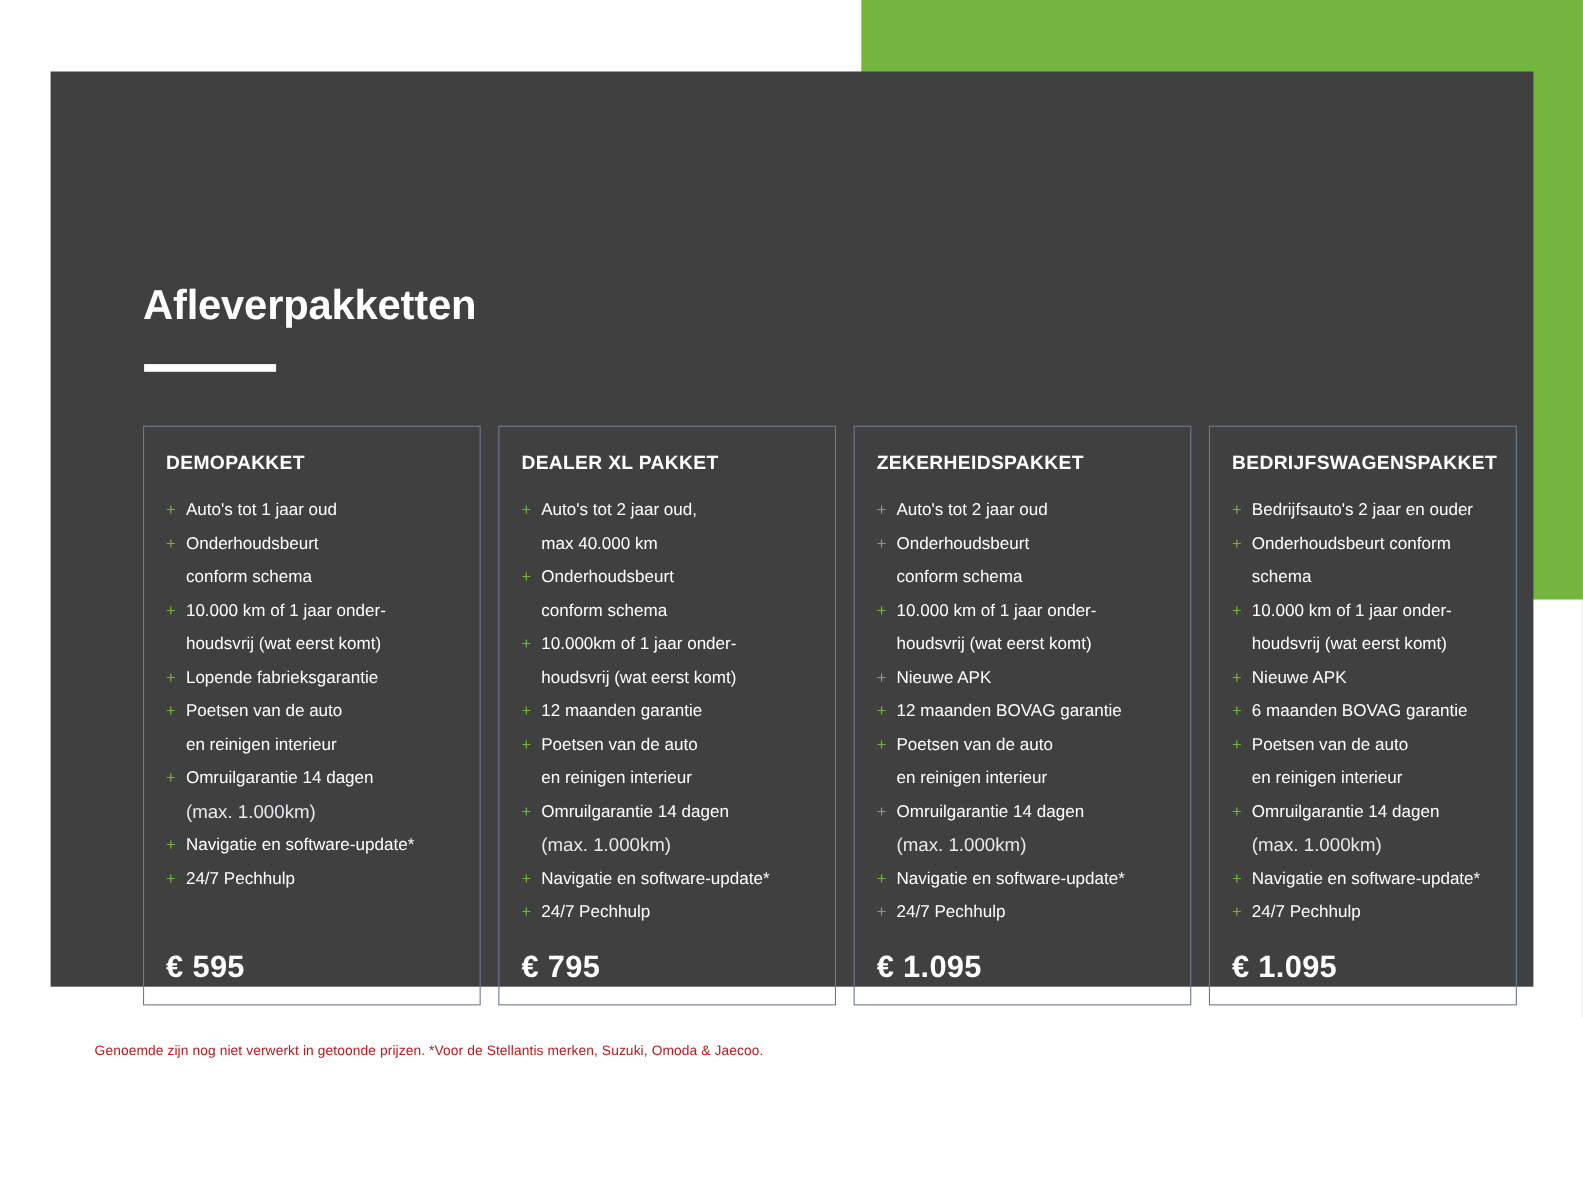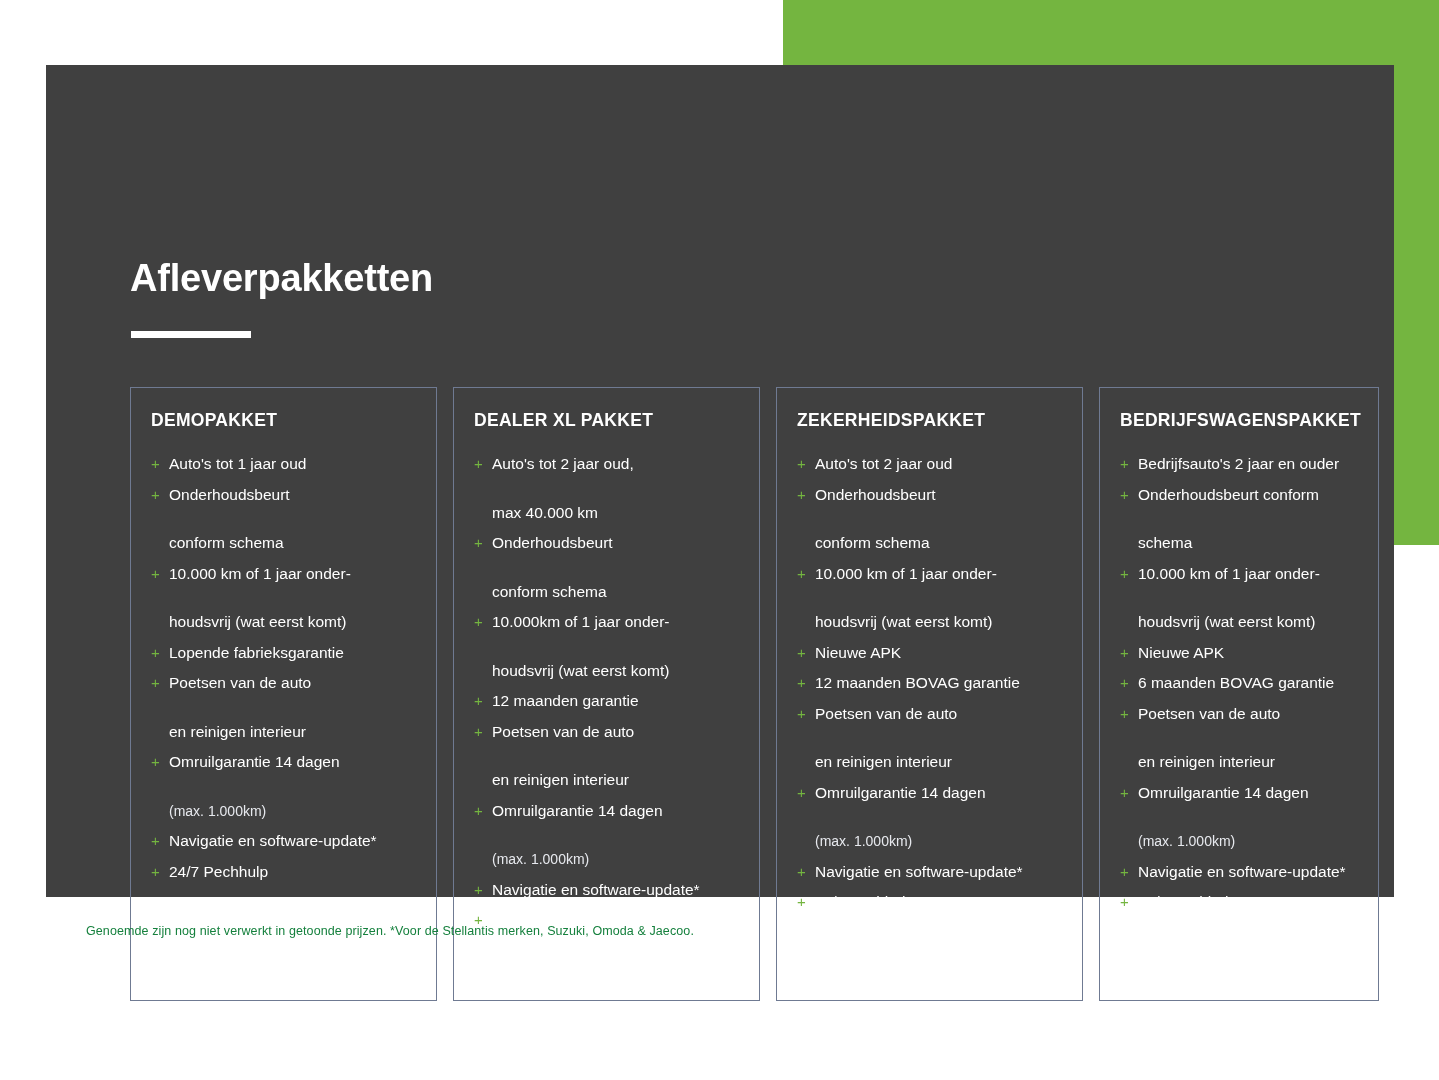--- a/index.html
+++ b/index.html
@@ -102,42 +102,41 @@
   .feature .plus {
     position: absolute;
     left: 0;
     top: 0;
     color: #74b540;
     font-size: 15px;
     line-height: 30.5px;
   }
   .feature .sub {
     display: block;
-    margin-top: 18px;
   }
   .feature .muted {
     color: #e7e9ee;
-    font-size: 14px;
+    font-size: 17px;
   }
 
   .card-price {
     text-align: left;
     color: #ffffff;
     font-size: 28px;
     font-weight: bold;
     margin-top: 14px;
     letter-spacing: 0.3px;
   }
 
   
   .footnote {
     position: absolute;
     left: 86px;
-    top: 924px;
-    color: #15803d;
+    top: 948px;
+    color: #b91c1c;
     font-size: 12.5px;
     letter-spacing: 0.1px;
   }
 </style>
 </head>
 <body>
 
 <div class="green-block"></div>
 
 <div class="panel">

